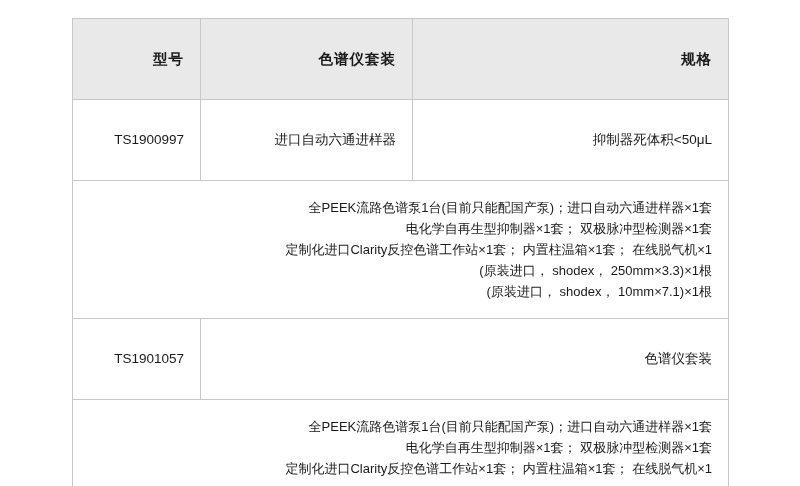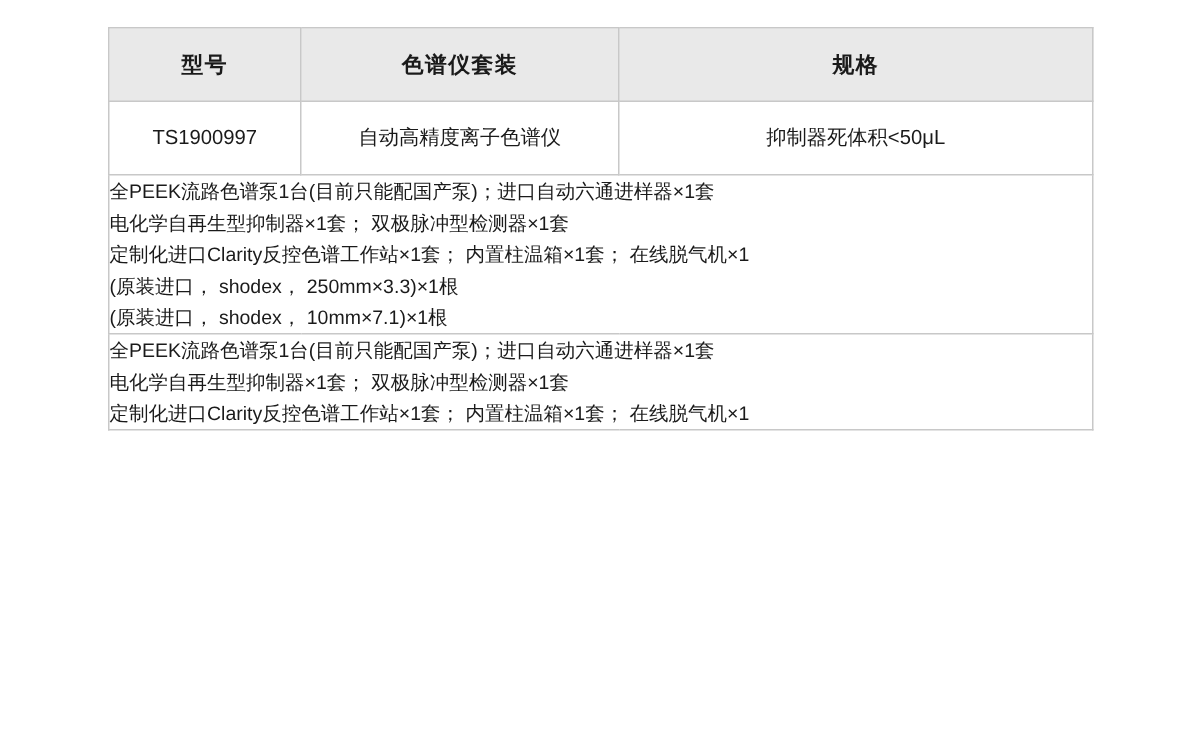--- a/index.html
+++ b/index.html
@@ -21,22 +21,23 @@
     box-sizing: border-box;
     padding: 18px 72px 0 72px;
   }
   table.spec-table {
     width: 656px;
     border-collapse: collapse;
     table-layout: fixed;
   }
   table.spec-table td, table.spec-table th {
     border: 1px solid #c8c8c8;
-    padding: 0;
+    padding: 16px;
     vertical-align: middle;
+    text-align: right;
   }
   .col-a { width: 128px; }
   .col-b { width: 212px; }
   .col-c { width: 316px; }
 
   thead th {
     background: #e9e9e9;
     font-weight: bold;
     font-size: 14.5px;
     text-align: center;
@@ -82,34 +83,38 @@
       <tr>
         <th>型号</th>
         <th>色谱仪套装</th>
         <th>规格</th>
       </tr>
     </thead>
     <tbody>
 
       <tr>
         <td class="cell-model cell-center">TS1900997</td>
-        <td class="cell-center">自动高精度离子色谱仪</td>
+        <td class="cell-center">进口自动六通进样器</td>
         <td class="cell-center">抑制器死体积&lt;50μL</td>
       </tr>
 
       <tr>
         <td class="desc-cell" colspan="3">
           <div class="desc-line">全PEEK流路色谱泵1台(目前只能配国产泵)；进口自动六通进样器×1套</div>
           <div class="desc-line">电化学自再生型抑制器×1套； 双极脉冲型检测器×1套</div>
           <div class="desc-line">定制化进口Clarity反控色谱工作站×1套； 内置柱温箱×1套； 在线脱气机×1</div>
           <div class="desc-line">(原装进口， shodex， 250mm×3.3)×1根</div>
           <div class="desc-line">(原装进口， shodex， 10mm×7.1)×1根</div>
         </td>
       </tr>
 
+      <tr>
+        <td class="cell-model cell-center">TS1901057</td>
+        <td class="cell-span" colspan="2">色谱仪套装</td>
+      </tr>
 
       <tr>
         <td class="desc-cell" colspan="3">
           <div class="desc-line">全PEEK流路色谱泵1台(目前只能配国产泵)；进口自动六通进样器×1套</div>
           <div class="desc-line">电化学自再生型抑制器×1套； 双极脉冲型检测器×1套</div>
           <div class="desc-line">定制化进口Clarity反控色谱工作站×1套； 内置柱温箱×1套； 在线脱气机×1</div>
         </td>
       </tr>
 
 

